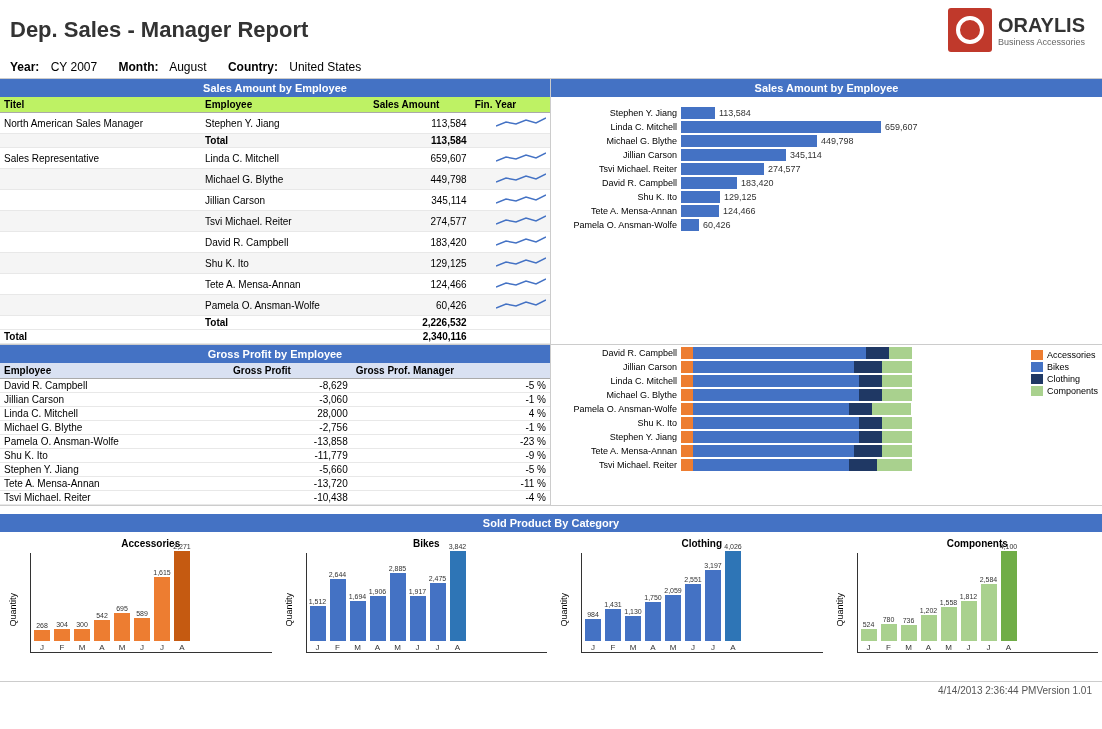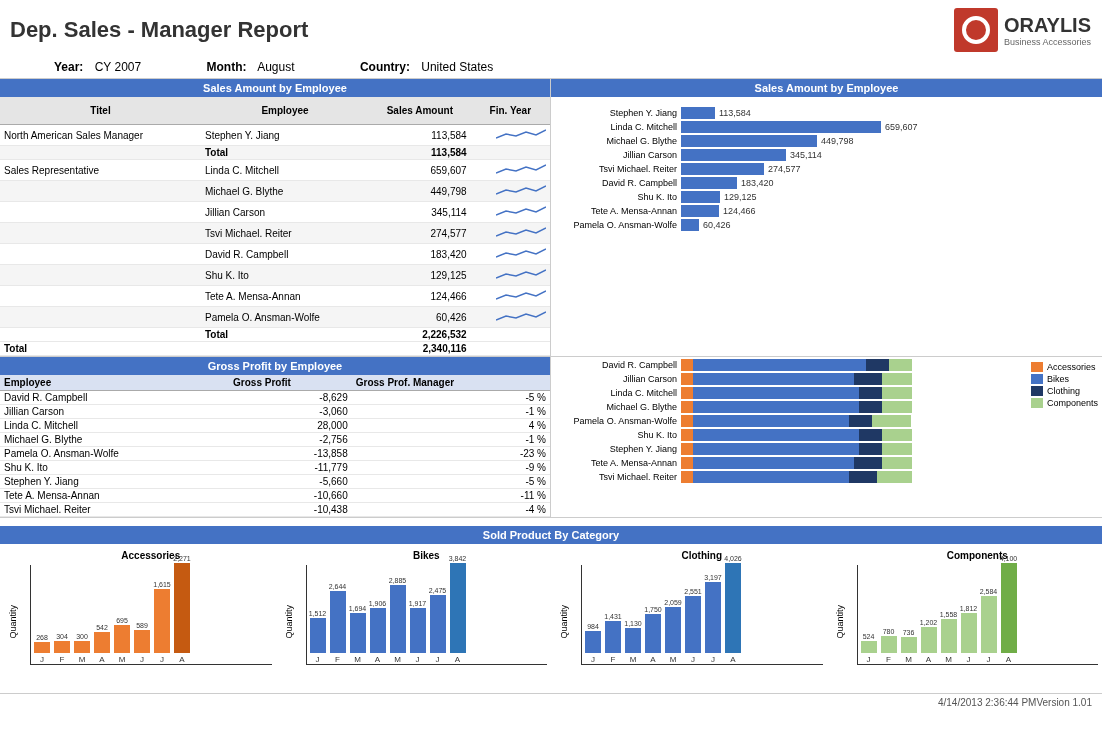--- a/index.html
+++ b/index.html
@@ -1,39 +1,39 @@
 <!DOCTYPE html>
 <html><head>
   <meta charset="utf-8">
   <style>
     * { margin: 0; padding: 0; box-sizing: border-box; }
     body { font-family: Arial, sans-serif; font-size: 11px; background: #fff; width: 1102px; min-height: 729px; overflow: hidden; }
     
     
-    .header { display: flex; justify-content: space-between; align-items: center; padding: 8px 11px 4px 10px; }
+    .header { display: flex; justify-content: space-between; align-items: center; padding: 8px 17px 4px 10px; }
     .report-title { font-size: 22px; font-weight: bold; color: #333; }
     .logo-area { display: flex; align-items: center; }
     .logo-box { background: #c0392b; width: 44px; height: 44px; display: flex; align-items: center; justify-content: center; border-radius: 3px; margin-right: 6px; }
     .logo-circle { width: 28px; height: 28px; border-radius: 50%; border: 4px solid #fff; background: transparent; }
     .logo-sub { font-size: 9px; color: #666; display: block; }
 
     
     .filter-row { padding: 4px 10px; font-size: 12px; border-bottom: 1px solid #ccc; }
     .filter-row span { margin-right: 8px; }
-    .filter-label { font-weight: bold; margin-left: 44px; }
+    .filter-label { font-weight: bold; }
 
     
     .main-grid { display: grid; grid-template-columns: 1fr 1fr; gap: 0; }
     
     
     .section-header { background: #4472C4; color: #fff; text-align: center; font-weight: bold; padding: 3px 6px; font-size: 11px; }
     
     
     .data-table { width: 100%; border-collapse: collapse; font-size: 10px; }
-    .data-table th { background: #e5e5e5; font-weight: bold; padding: 8px 4px; border-bottom: 1px solid #aaa; text-align: center; }
+    .data-table th { background: #bef264; font-weight: bold; padding: 2px 4px; border-bottom: 1px solid #aaa; text-align: left; }
     .data-table td { padding: 1px 4px; border-bottom: 1px solid #e8e8e8; }
     .data-table tr:nth-child(even) td { background: #f5f5f5; }
     .total-row td { font-weight: bold; border-top: 1px solid #aaa; background: #fff !important; }
     .subtotal-row td { font-weight: bold; }
     .right { text-align: right; }
 
     
     .sparkline { width: 50px; height: 16px; display: inline-block; }
     .sparkline-line { stroke: #4472C4; stroke-width: 1.5; fill: none; }
 
@@ -329,21 +329,21 @@
     <td class="right">-11,779</td>
     <td class="right">-9 %</td>
   </tr>
             <tr>
     <td>Stephen Y. Jiang</td>
     <td class="right">-5,660</td>
     <td class="right">-5 %</td>
   </tr>
             <tr>
     <td>Tete A. Mensa-Annan</td>
-    <td class="right">-10,660</td>
+    <td class="right">-13,720</td>
     <td class="right">-11 %</td>
   </tr>
             <tr>
     <td>Tsvi Michael. Reiter</td>
     <td class="right">-10,438</td>
     <td class="right">-4 %</td>
   </tr>
           </tbody>
       </table>
     </div>

